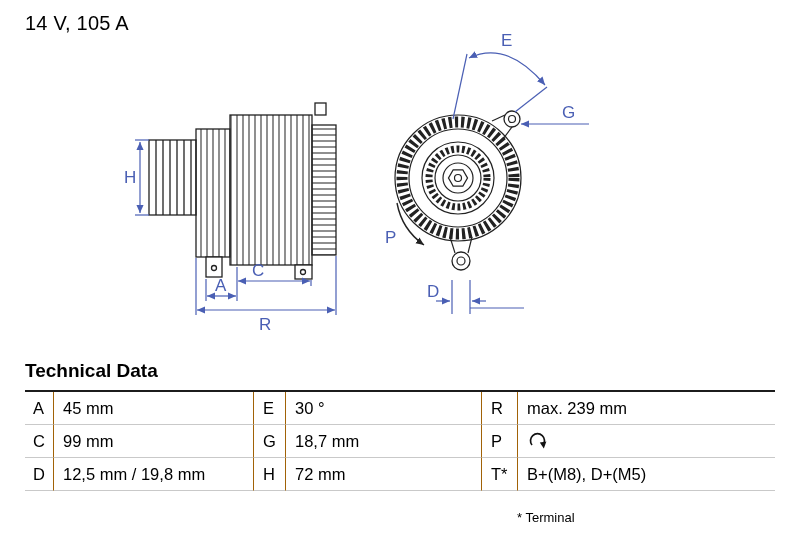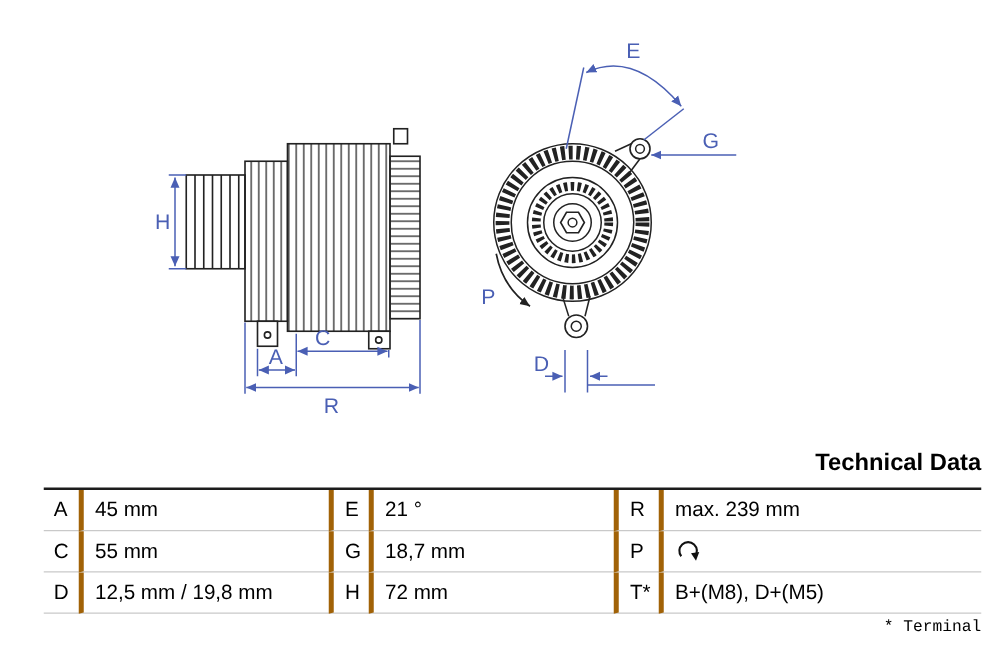--- a/index.html
+++ b/index.html
@@ -1,34 +1,35 @@
 <!DOCTYPE html>
 <html><head>
 <meta charset="utf-8">
 <style>
   html,body { margin:0; padding:0; background:#fff; }
   body { width:800px; height:533px; font-family:"Liberation Sans",sans-serif; color:#000; }
   .page { position:relative; width:800px; height:533px; overflow:hidden; background:#fff; }
   .title { position:absolute; top:12px; left:25px; font-size:20px; letter-spacing:0.2px; }
   svg.diagram { position:absolute; top:0; left:0; font-family:"Liberation Sans",sans-serif; }
-  .tech { position:absolute; top:360px; left:35px; width:750px;text-align:right; }
+  .tech { position:absolute; top:360px; left:25px; width:750px; }
   .tech-title { font-size:19px; font-weight:bold; margin-bottom:8px; }
   .tbl { display:grid; grid-template-columns:28px 200px 32px 196px 36px 1fr; border-top:2px solid #1c1c1c; }
   .row { display:contents; }
   .cell { height:33px; display:flex; align-items:center; font-size:16.5px;
-          border-bottom:1px solid #c9c9c9; border-left:4px solid #a16207; padding-left:9px; box-sizing:border-box; }
+          border-bottom:1px solid #c9c9c9; border-left:1px solid #a16207; padding-left:9px; box-sizing:border-box; }
   .cell.first { border-left:none; padding-left:8px; }
-  .footnote { margin-top:3px; font-size:13px; padding-left:492px;font-family:Liberation Mono, monospace; }
+  .footnote { margin-top:19px; font-size:13px; padding-left:492px; }
   .dimtxt { font-size:17px; fill:#4A5FB4; }
 </style>
 </head>
 <body>
 
 <div class="page">
 
+  <div class="title">14 V, 105 A</div>
 
   <svg class="diagram" width="800" height="345" viewBox="0 0 800 345">
     <defs>
       <marker id="ab" viewBox="0 0 10 10" refX="9" refY="5" markerWidth="9" markerHeight="9" orient="auto-start-reverse" markerUnits="userSpaceOnUse">
         <path d="M0,1 L9,5 L0,9 Z" fill="#4A5FB4"></path>
       </marker>
       <marker id="ak" viewBox="0 0 9 9" refX="8" refY="4.5" markerWidth="9" markerHeight="9" orient="auto" markerUnits="userSpaceOnUse">
         <path d="M0,1 L8,4.5 L0,8 Z" fill="#222"></path>
       </marker>
       <pattern id="fins" width="6" height="8" patternUnits="userSpaceOnUse">
@@ -109,27 +110,27 @@
   </svg>
 
   <div class="tech">
     <div class="tech-title">Technical Data</div>
 
     <div class="tbl">
       <div class="row">
         <div class="cell first">A</div>
         <div class="cell">45 mm</div>
         <div class="cell">E</div>
-        <div class="cell">21 °</div>
+        <div class="cell">30 °</div>
         <div class="cell">R</div>
         <div class="cell">max. 239 mm</div>
       </div>
       <div class="row">
         <div class="cell first">C</div>
-        <div class="cell">55 mm</div>
+        <div class="cell">99 mm</div>
         <div class="cell">G</div>
         <div class="cell">18,7 mm</div>
         <div class="cell">P</div>
         <div class="cell">
           <svg width="22" height="20" viewBox="0 0 22 20">
             <path d="M5,14 A7,7 0 1 1 16,14" fill="none" stroke="#111" stroke-width="1.7"></path>
             <path d="M12.8,11.5 L19.4,10.5 L16.8,17.5 Z" fill="#111"></path>
           </svg>
         </div>
       </div>

